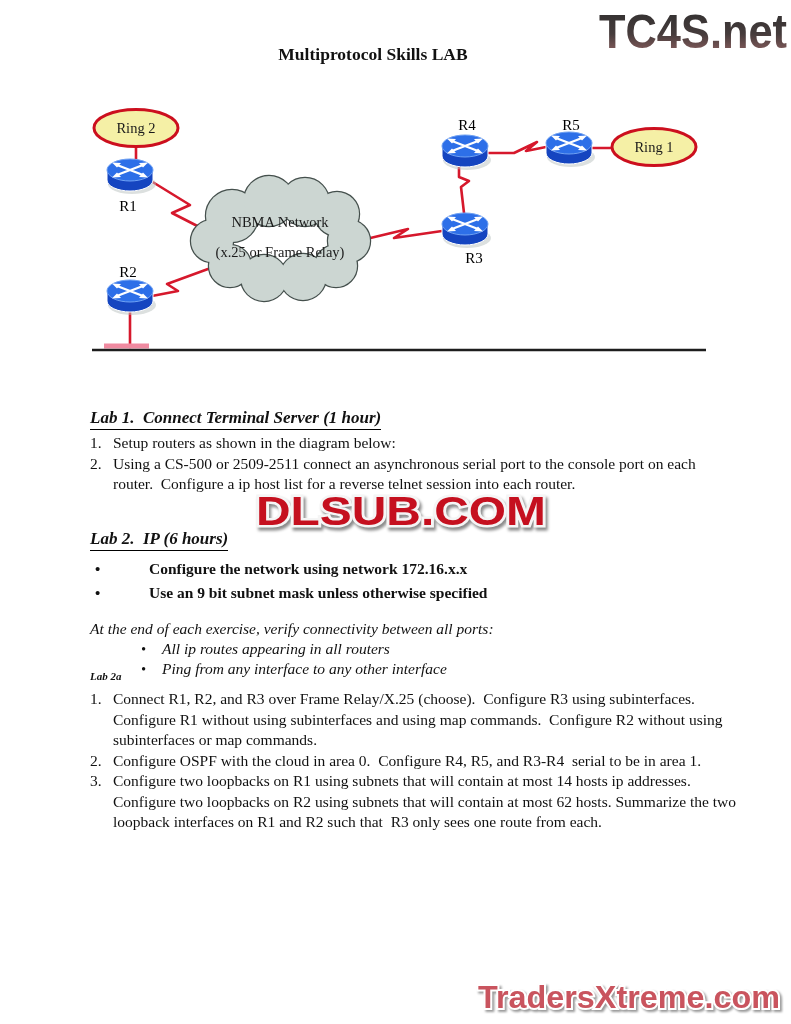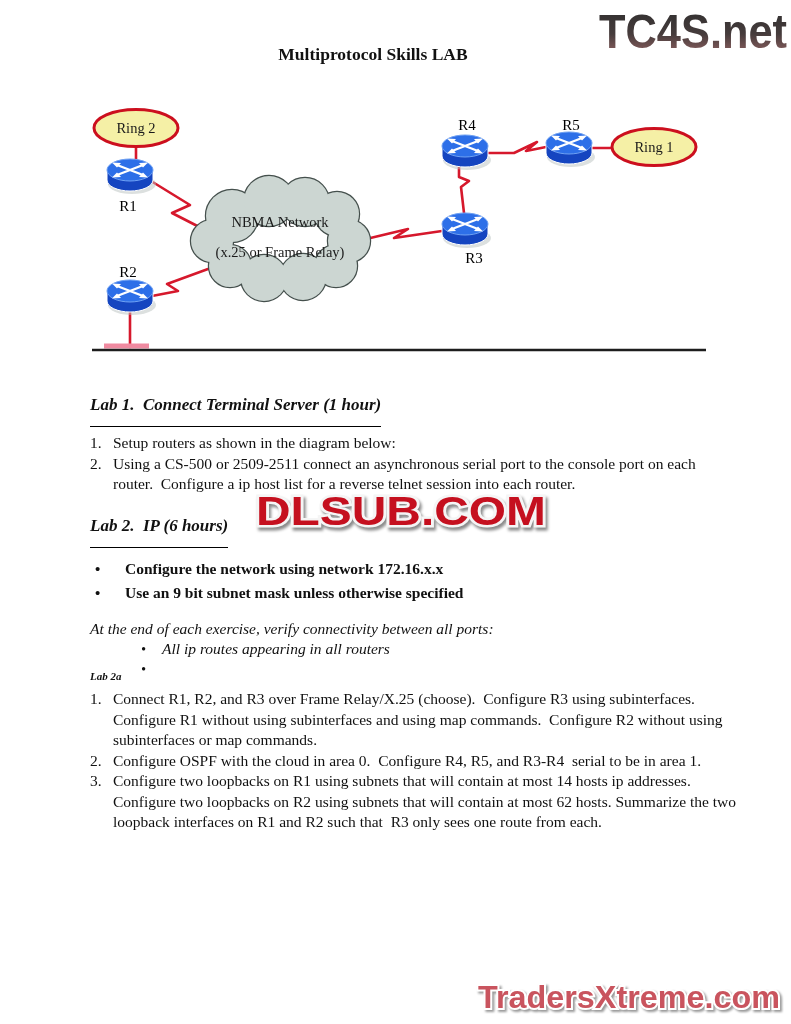--- a/index.html
+++ b/index.html
@@ -7,36 +7,36 @@
        font-family:"Liberation Serif",serif;color:#111;}
   .abs{position:absolute;}
   .pre{white-space:pre-wrap;}
 
   
   .doc-title{top:44px;left:0;width:746px;text-align:center;
              font-size:17.5px;font-weight:bold;}
 
   
   .lab-heading{font-size:17px;font-weight:bold;font-style:italic;}
-  .lab-heading .u{display:inline-block;border-bottom:1.7px solid #000;padding-bottom:11px;}
+  .lab-heading .u{display:inline-block;border-bottom:1.7px solid #000;padding-bottom:1px;margin-top:13px;}
   .h-lab1{top:395px;left:90px;}
   .h-lab2{top:516px;left:90px;}
   .h-lab2a{top:670px;left:90px;font-size:11px;font-weight:bold;font-style:italic;}
 
   
   .numlist{font-size:15.5px;line-height:20.5px;}
   .numlist .row{display:flex;}
   .numlist .num{width:23px;flex:0 0 23px;}
   .numlist .txt{flex:1;}
   .list1{top:433px;left:90px;width:646px;}
   .list2{top:689px;left:90px;width:648px;}
 
   
   .bullets{top:559px;left:90px;width:640px;font-size:15.5px;font-weight:bold;line-height:20px;}
-  .bullets .row{display:flex;margin-bottom:3.5px;}
+  .bullets .row{display:flex;margin-bottom:3.5px;gap:24px;}
   .bullets .dot{flex:0 0 30px;padding-left:5px;}
   .bullets .dot::before{content:"•";font-size:15px;}
 
   
   .verify{top:619px;left:90px;width:640px;font-size:15.5px;line-height:20px;font-style:italic;}
   .verify .sub{display:flex;line-height:19px;}
   .verify .sdot{flex:0 0 21px;margin-left:51px;}
   .verify .sdot::before{content:"•";font-size:14px;}
 
   svg{display:block;}
@@ -180,20 +180,21 @@
 </div>
 
 <div class="abs verify">
   <div class="pre">At the end of each exercise, verify connectivity between all ports:</div>
   <div class="sub">
     <span class="sdot"></span>
     <span class="pre">All ip routes appearing in all routers</span>
   </div>
   <div class="sub">
     <span class="sdot"></span>
+    <span class="pre">Ping from any interface to any other interface</span>
   </div>
 </div>
 
 <div class="abs h-lab2a">Lab 2a</div>
 
 <div class="abs numlist list2">
   <div class="row">
     <span class="num">1.</span>
     <span class="txt pre">Connect R1, R2, and R3 over Frame Relay/X.25 (choose).  Configure R3 using subinterfaces.  Configure R1 without using subinterfaces and using map commands.  Configure R2 without using subinterfaces or map commands.</span>
   </div>

